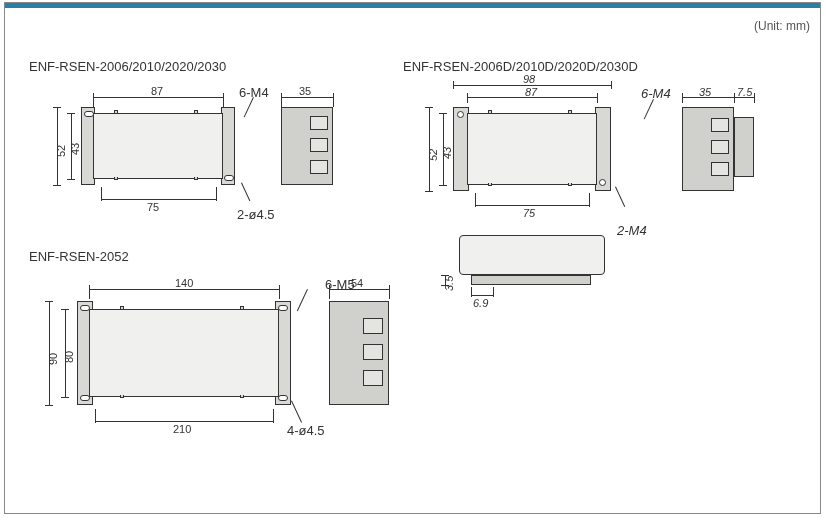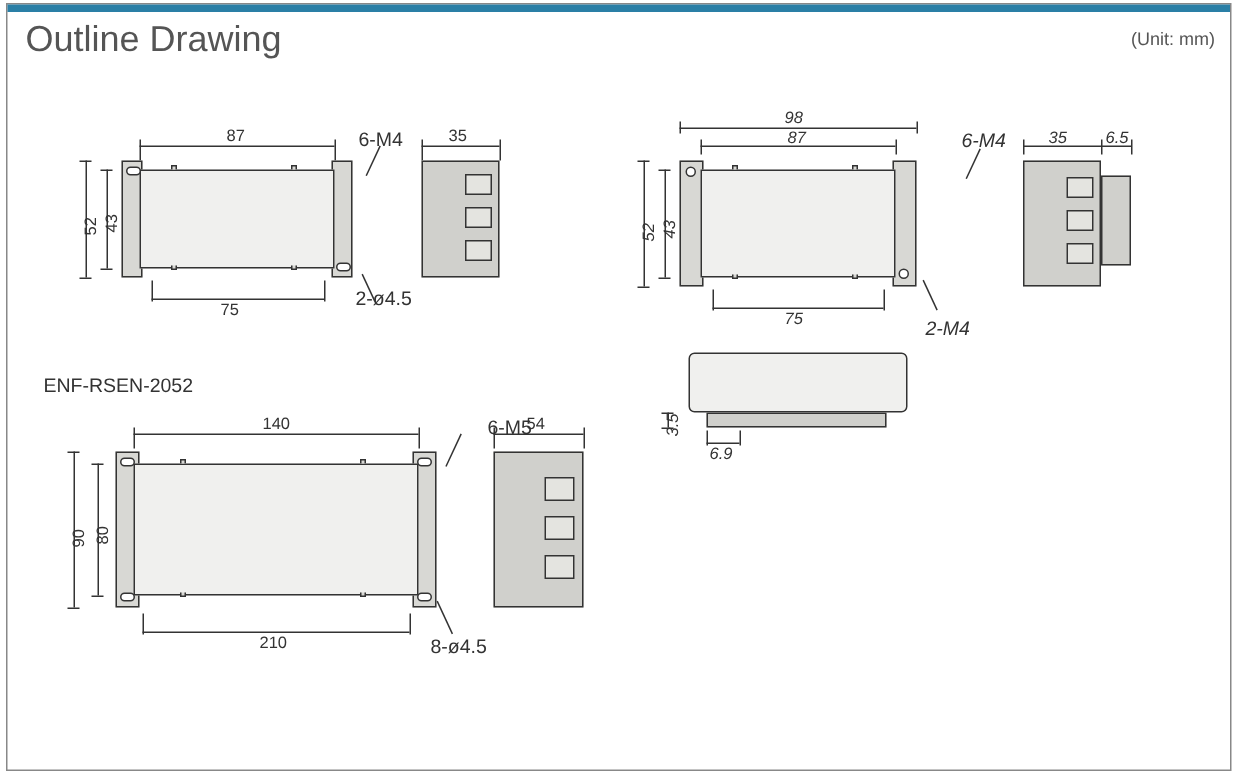--- a/index.html
+++ b/index.html
@@ -117,23 +117,23 @@
     background: #d8d8d4;
     border: 1px solid #333;
     border-bottom: none;
   }
 </style>
 </head>
 <body>
 
 <div class="panel">
   <div class="header-bar"></div>
-  <div class="title">Outline Drawing</div>
   <div class="unit-label">(Unit: mm)</div>
 
+  <div class="subtitle" style="left:24px; top:56px;">ENF-RSEN-2006/2010/2020/2030</div>
 
   <div class="drawing" style="left:46px; top:80px; width:300px; height:140px;">
 
     <div class="dimline h" style="left:42px; top:14px; width:130px;"></div>
     <div class="dimline v" style="left:42px; top:10px; height:14px;"></div>
     <div class="dimline v" style="left:172px; top:10px; height:14px;"></div>
     <div class="dim" style="left:100px; top:2px;">87</div>
 
     <div class="dimline h" style="left:230px; top:14px; width:52px;"></div>
     <div class="dimline v" style="left:230px; top:10px; height:14px;"></div>
@@ -166,44 +166,45 @@
     <div class="dimline h" style="left:16px; top:96px; width:8px;"></div>
     <div class="dim v" style="left:18px; top:72px;">43</div>
 
     <div class="dimline h" style="left:50px; top:116px; width:115px;"></div>
     <div class="dimline v" style="left:50px; top:104px; height:14px;"></div>
     <div class="dimline v" style="left:165px; top:104px; height:14px;"></div>
     <div class="dim" style="left:96px; top:118px;">75</div>
 
     <div class="callout" style="left:188px; top:2px;">6-M4</div>
     <div class="leader" style="left:202px; top:14px; height:22px; transform:rotate(25deg);"></div>
-    <div class="callout" style="left:186px; top:108px;">2-ø4.5</div>
+    <div class="callout" style="left:186px; top:124px;">2-ø4.5</div>
     <div class="leader" style="left:190px; top:100px; height:20px; transform:rotate(-25deg);"></div>
   </div>
 
+  <div class="subtitle" style="left:398px; top:56px;">ENF-RSEN-2006D/2010D/2020D/2030D</div>
 
   <div class="drawing" style="left:410px; top:76px; width:380px; height:250px;font-style:italic;">
 
     <div class="dimline h" style="left:38px; top:6px; width:158px;"></div>
     <div class="dimline v" style="left:38px; top:2px; height:8px;"></div>
     <div class="dimline v" style="left:196px; top:2px; height:8px;"></div>
     <div class="dim" style="left:108px; top:-6px;">98</div>
 
     <div class="dimline h" style="left:52px; top:18px; width:130px;"></div>
     <div class="dimline v" style="left:52px; top:14px; height:10px;"></div>
     <div class="dimline v" style="left:182px; top:14px; height:10px;"></div>
     <div class="dim" style="left:110px; top:7px;">87</div>
 
     <div class="dimline h" style="left:267px; top:18px; width:52px;"></div>
     <div class="dimline v" style="left:267px; top:14px; height:10px;"></div>
     <div class="dimline v" style="left:319px; top:14px; height:10px;"></div>
     <div class="dim" style="left:284px; top:7px;">35</div>
     <div class="dimline h" style="left:319px; top:18px; width:20px;"></div>
     <div class="dimline v" style="left:339px; top:14px; height:10px;"></div>
-    <div class="dim" style="left:322px; top:7px;">6.5</div>
+    <div class="dim" style="left:322px; top:7px;">7.5</div>
 
     <div class="part-plate" style="left:38px; top:28px; width:16px; height:84px;"></div>
     <div class="part-plate" style="left:180px; top:28px; width:16px; height:84px;"></div>
     <div class="part-body" style="left:52px; top:34px; width:130px; height:72px;">
       <div class="bump" style="left:20px; top:-4px;"></div>
       <div class="bump" style="left:100px; top:-4px;"></div>
       <div class="bump" style="left:20px; top:69px; transform:rotate(180deg);"></div>
       <div class="bump" style="left:100px; top:69px; transform:rotate(180deg);"></div>
     </div>
     <div class="hole" style="left:42px; top:32px;"></div>
@@ -225,21 +226,21 @@
     <div class="dimline h" style="left:24px; top:106px; width:8px;"></div>
     <div class="dim v" style="left:26px; top:80px;">43</div>
 
     <div class="dimline h" style="left:60px; top:126px; width:114px;"></div>
     <div class="dimline v" style="left:60px; top:114px; height:14px;"></div>
     <div class="dimline v" style="left:174px; top:114px; height:14px;"></div>
     <div class="dim" style="left:108px; top:128px;">75</div>
 
     <div class="callout" style="left:226px; top:7px;">6-M4</div>
     <div class="leader" style="left:238px; top:20px; height:22px; transform:rotate(25deg);"></div>
-    <div class="callout" style="left:202px; top:132px;">2-M4</div>
+    <div class="callout" style="left:202px; top:144px;">2-M4</div>
     <div class="leader" style="left:200px; top:108px; height:22px; transform:rotate(-25deg);"></div>
 
     <div class="part-body" style="left:44px; top:156px; width:146px; height:40px; border-radius:4px;"></div>
     <div class="part-din" style="left:56px; top:196px; width:120px; height:10px;"></div>
 
     <div class="dimline h" style="left:56px; top:216px; width:22px;"></div>
     <div class="dimline v" style="left:56px; top:208px; height:10px;"></div>
     <div class="dimline v" style="left:78px; top:208px; height:10px;"></div>
     <div class="dim" style="left:58px; top:218px;">6.9</div>
 
@@ -291,16 +292,16 @@
     <div class="dimline h" style="left:24px; top:124px; width:8px;"></div>
     <div class="dim v" style="left:26px; top:90px;">80</div>
 
     <div class="dimline h" style="left:58px; top:148px; width:178px;"></div>
     <div class="dimline v" style="left:58px; top:136px; height:14px;"></div>
     <div class="dimline v" style="left:236px; top:136px; height:14px;"></div>
     <div class="dim" style="left:136px; top:150px;">210</div>
 
     <div class="callout" style="left:248px; top:4px;margin-left:40px;">6-M5</div>
     <div class="leader" style="left:270px; top:16px; height:24px; transform:rotate(25deg);"></div>
-    <div class="callout" style="left:250px; top:150px;">8-ø4.5</div>
+    <div class="callout" style="left:250px; top:150px;">4-ø4.5</div>
     <div class="leader" style="left:254px; top:128px; height:24px; transform:rotate(-25deg);"></div>
   </div>
 </div>
 
 </body></html>

